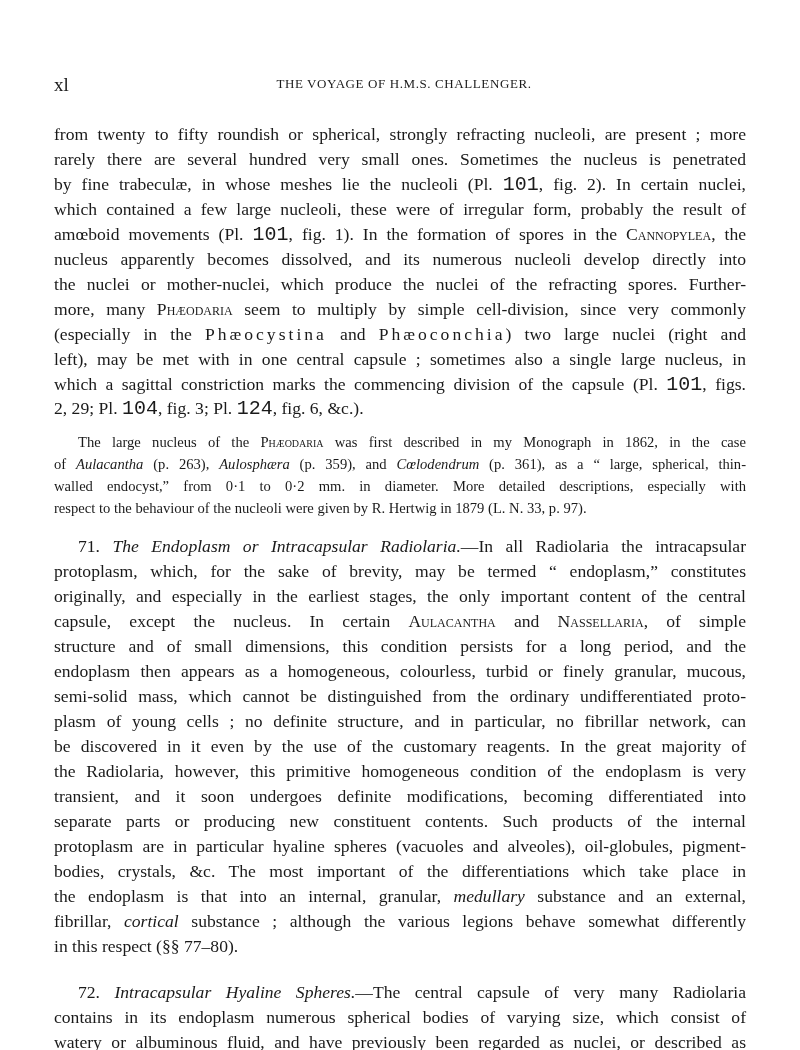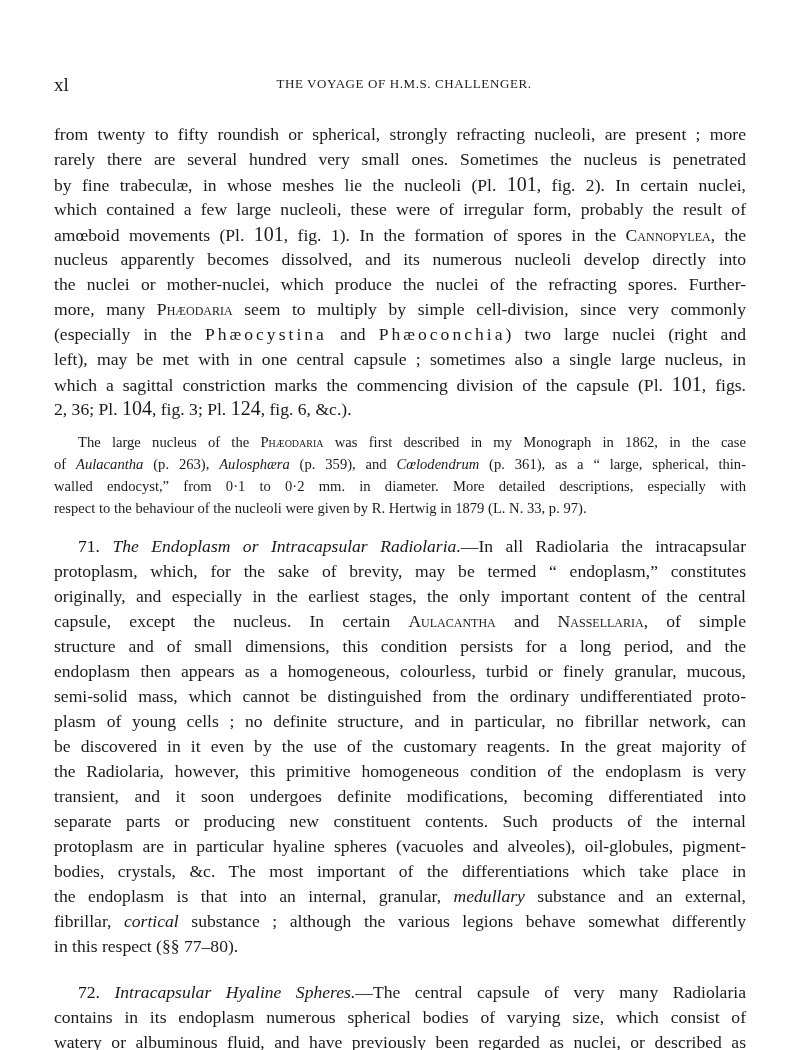--- a/index.html
+++ b/index.html
@@ -10,21 +10,21 @@
   .folio { position: absolute; left: 0; top: 0; font-size: 19px; }
   .running-title { position: absolute; left: 0; right: 0; top: 2px; text-align: center;
                    font-size: 13px; letter-spacing: 0.6px; }
   .line { position: absolute; left: 54px; width: 692px; font-size: 17.6px; white-space: nowrap;
           text-align: justify; text-align-last: justify; line-height: 24px; }
   .line.last { text-align-last: left; }
   .line.indent { left: 78px; width: 668px; }
   .fn { font-size: 14.6px; line-height: 20px; }
   .fn.indent { left: 78px; width: 668px; }
   .sc { font-variant: small-caps; }
-  .pl { font-family: Liberation Serif, serif; font-size: 20px; }
+  .pl { font-family: Liberation Mono, monospace; font-size: 20px; }
   .sp { letter-spacing: 3px; }
   i { font-style: italic; }
 </style>
 </head>
 <body>
 
 <div class="page">
 
   <div class="header">
     <span class="folio">xl</span>
@@ -36,21 +36,21 @@
     <div class="line" style="top:113px">rarely there are several hundred very small ones.   Sometimes the nucleus is penetrated</div>
     <div class="line" style="top:138px"><span>by fine trabeculæ, in whose meshes lie the nucleoli (Pl. </span><span class="pl">101</span><span>, fig. 2).   In certain nuclei,</span></div>
     <div class="line" style="top:163px">which contained a few large nucleoli, these were of irregular form, probably the result of</div>
     <div class="line" style="top:188px"><span>amœboid movements (Pl. </span><span class="pl">101</span><span>, fig. 1).   In the formation of spores in the </span><span class="sc">Cannopylea</span><span>, the</span></div>
     <div class="line" style="top:213px">nucleus apparently becomes dissolved, and its numerous nucleoli develop directly into</div>
     <div class="line" style="top:238px">the nuclei or mother-nuclei, which produce the nuclei of the refracting spores.   Further-</div>
     <div class="line" style="top:263px"><span>more, many </span><span class="sc">Phæodaria</span><span> seem to multiply by simple cell-division, since very commonly</span></div>
     <div class="line" style="top:288px"><span>(especially in the </span><span class="sp">Phæocystina</span><span> and </span><span class="sp">Phæoconchia</span><span>) two large nuclei (right and</span></div>
     <div class="line" style="top:313px">left), may be met with in one central capsule ;  sometimes also a single large nucleus, in</div>
     <div class="line" style="top:338px"><span>which a sagittal constriction marks the commencing division of the capsule (Pl. </span><span class="pl">101</span><span>, figs.</span></div>
-    <div class="line last" style="top:362px"><span>2, 36;  Pl. </span><span class="pl">104</span><span>, fig. 3;  Pl. </span><span class="pl">124</span><span>, fig. 6, &amp;c.).</span></div>
+    <div class="line last" style="top:362px"><span>2, 29;  Pl. </span><span class="pl">104</span><span>, fig. 3;  Pl. </span><span class="pl">124</span><span>, fig. 6, &amp;c.).</span></div>
   </div>
 
   <div>
     <div class="line fn indent" style="top:398px"><span>The large nucleus of the </span><span class="sc">Phæodaria</span><span> was first described in my Monograph in 1862, in the case</span></div>
     <div class="line fn" style="top:420px"><span>of </span><i>Aulacantha</i><span> (p. 263), </span><i>Aulosphæra</i><span> (p. 359), and </span><i>Cœlodendrum</i><span> (p. 361), as a “ large, spherical, thin-</span></div>
     <div class="line fn" style="top:442px">walled endocyst,” from 0·1 to 0·2 mm. in diameter.   More detailed descriptions, especially with</div>
     <div class="line fn last" style="top:464px">respect to the behaviour of the nucleoli were given by R. Hertwig in 1879 (L. N. 33, p. 97).</div>
   </div>
 
   <div>

